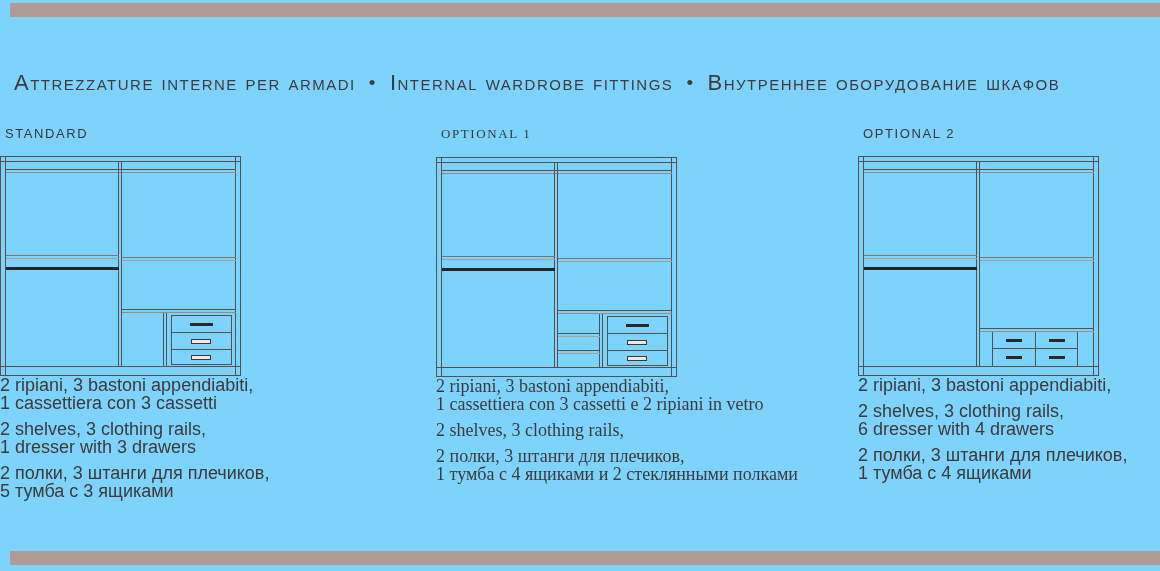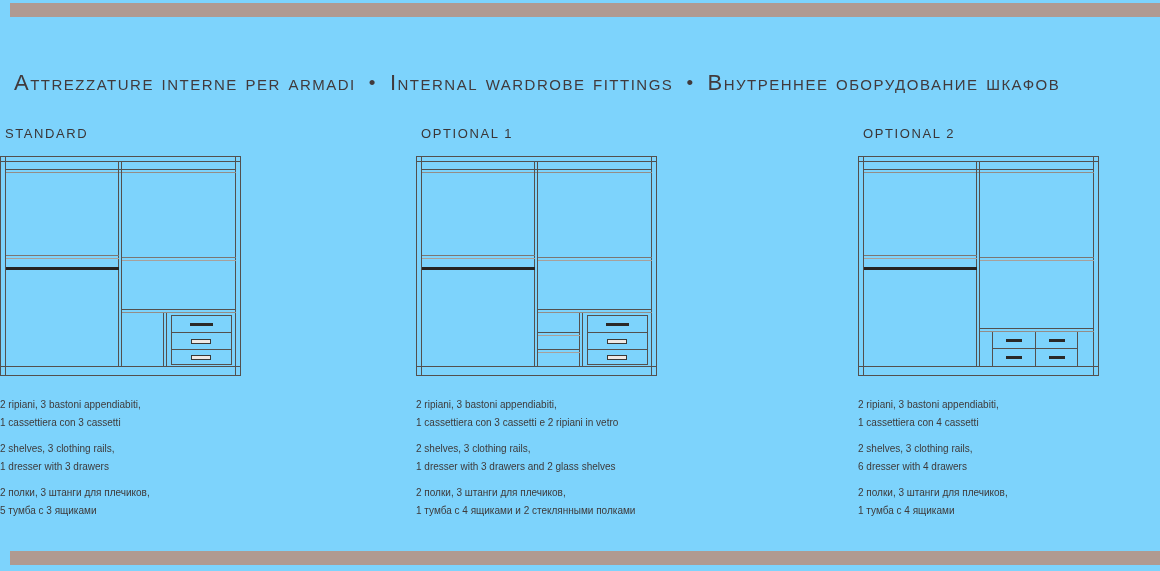--- a/index.html
+++ b/index.html
@@ -37,36 +37,35 @@
     margin: 0 13px;
     font-size: 19px;
     vertical-align: 1px;
     font-variant: normal;
   }
   .section {
     position: absolute;
     top: 126px;
   }
   .section-1 { left: 0;  width: 400px; }
-  .section-2 { left: 416px; width: 430px; }
+  .section-2 { left: 436px; width: 430px; font-family: Liberation Serif, serif; }
   .section-3 { left: 858px; width: 300px; }
   .section h2 {
     font-size: 13px;
     font-weight: 400;
     letter-spacing: 1.6px;
     color: #3b3637;
     margin-left: 5px;
   }
   .section svg {
     display: block;
     margin-top: 15px;
   }
   .desc {
-    margin-top: 20px;
-    font-size: 10px;
+    font-size: 18px;
     line-height: 18px;
     color: #3e3a3a;
   }
   .desc p { margin-bottom: 8px; }
 </style>
 </head>
 <body>
 
 <div class="page">
 
@@ -148,21 +147,21 @@
         <rect x="171.5" y="159.5" width="60" height="49"></rect>
         <line x1="171.5" y1="176.5" x2="231.5" y2="176.5"></line>
         <line x1="171.5" y1="193.5" x2="231.5" y2="193.5"></line>
         <rect x="189.5" y="166.5" width="23" height="3" fill="#2b2927" stroke="none"></rect>
         <rect x="191.5" y="183.5" width="19" height="3.5" fill="#efe9e5" stroke="#3b3835"></rect>
         <rect x="191.5" y="199.5" width="19" height="3.5" fill="#efe9e5" stroke="#3b3835"></rect>
       </g>
     </svg>
     <div class="desc">
       <p><span>2 ripiani, 3 bastoni appendiabiti,</span><br><span>1 cassettiera con 3 cassetti e 2 ripiani in vetro</span></p>
-      <p><span>2 shelves, 3 clothing rails,</span><br><span>1 dresser with 3 drawers and 2 glass shelves</span></p>
+      <p><span>2 shelves, 3 clothing rails,</span><br></p>
       <p><span>2 полки, 3 штанги для плечиков,</span><br><span>1 тумба с 4 ящиками и 2 стеклянными полками</span></p>
     </div>
   </div>
 
   <div class="section section-3">
     <h2>OPTIONAL 2</h2>
     <svg width="241" height="220" viewBox="0 0 241 220" role="img" shape-rendering="crispEdges">
       <g stroke="#53504e" fill="none" stroke-width="1">
         <rect x="0.5" y="0.5" width="240" height="219"></rect>
         <line x1="5.5" y1="0.5" x2="5.5" y2="219.5"></line>
@@ -185,19 +184,19 @@
         <line x1="219.5" y1="175.5" x2="219.5" y2="210.5"></line>
         <line x1="177.5" y1="175.5" x2="177.5" y2="210.5"></line>
         <line x1="134.5" y1="192.5" x2="219.5" y2="192.5"></line>
         <rect x="148" y="182.5" width="16" height="3" fill="#2b2927" stroke="none"></rect>
         <rect x="190.5" y="182.5" width="16" height="3" fill="#2b2927" stroke="none"></rect>
         <rect x="148" y="200" width="16" height="3" fill="#2b2927" stroke="none"></rect>
         <rect x="190.5" y="200" width="16" height="3" fill="#2b2927" stroke="none"></rect>
       </g>
     </svg>
     <div class="desc">
-      <p><span>2 ripiani, 3 bastoni appendiabiti,</span><br><span>1 cassettiera con 4 cassetti</span></p>
+      <p><span>2 ripiani, 3 bastoni appendiabiti,</span><br></p>
       <p><span>2 shelves, 3 clothing rails,</span><br><span>6 dresser with 4 drawers</span></p>
       <p><span>2 полки, 3 штанги для плечиков,</span><br><span>1 тумба с 4 ящиками</span></p>
     </div>
   </div>
 
 </div>
 
 </body></html>

